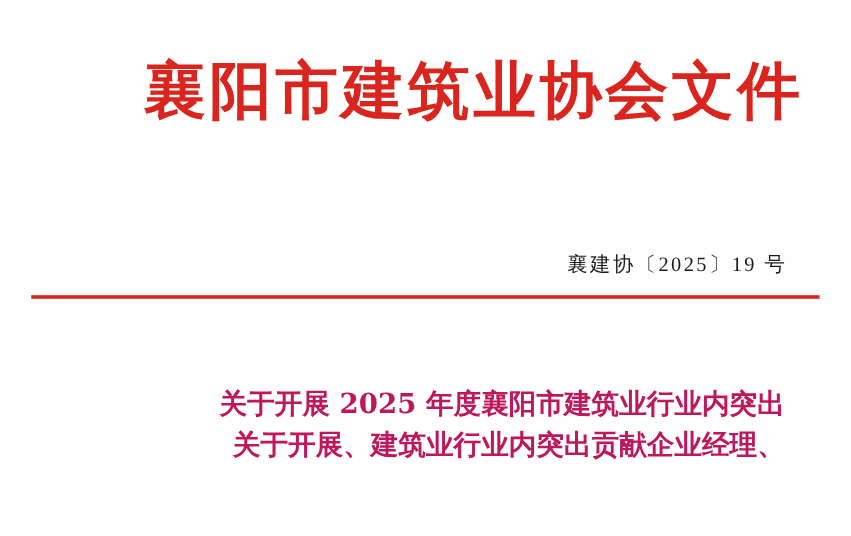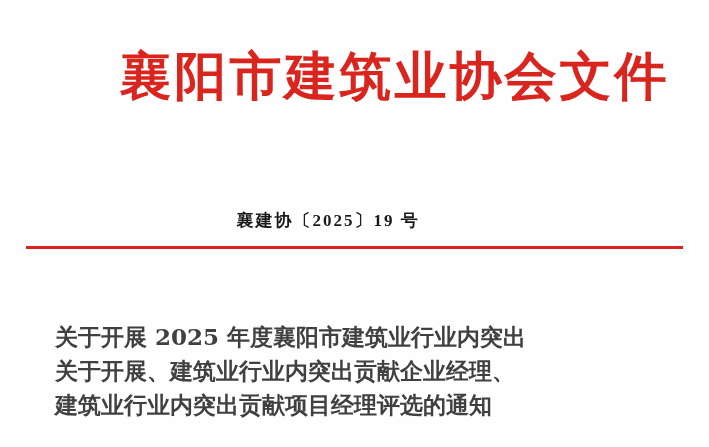--- a/index.html
+++ b/index.html
@@ -35,45 +35,44 @@
     line-height: 1.15;
     white-space: nowrap;
     padding-left: 40px;
   }
   
   .doc-number {
     position: absolute;
     top: 209px;
     left: 0;
     width: 656px;
-    text-align: center;
+    text-align: right;
     color: #1a1a1a;
     font-family: "Liberation Serif", serif;
     font-size: 17px;
     letter-spacing: 2px;
     white-space: nowrap;
-    font-weight: bold;
   }
   
   .red-rule {
     position: absolute;
     top: 246px;
     left: 26px;
     width: 657px;
     height: 3px;
     background: #d9251d;
   }
   
   .subject {
     position: absolute;
     top: 320px;
     left: 55px;
     width: 599px;
-    text-align: left;
-    color: #404040;
+    text-align: right;
+    color: #be185d;
     font-family: "DejaVu Serif", "Liberation Serif", serif;
     font-weight: bold;
     font-size: 23px;
     line-height: 34px;
     letter-spacing: 0px;
   }
   .subject-line {
     display: block;
     white-space: nowrap;
   }
@@ -85,16 +84,15 @@
 
   <div class="doc-title">襄阳市建筑业协会文件</div>
 
   <div class="doc-number">襄建协〔2025〕19 号</div>
 
   <div class="red-rule"></div>
 
   <div class="subject">
     <span class="subject-line">关于开展 2025 年度襄阳市建筑业行业内突出</span>
     <span class="subject-line">关于开展、建筑业行业内突出贡献企业经理、</span>
-    <span class="subject-line">建筑业行业内突出贡献项目经理评选的通知</span>
   </div>
 
 </div>
 
 </body></html>

